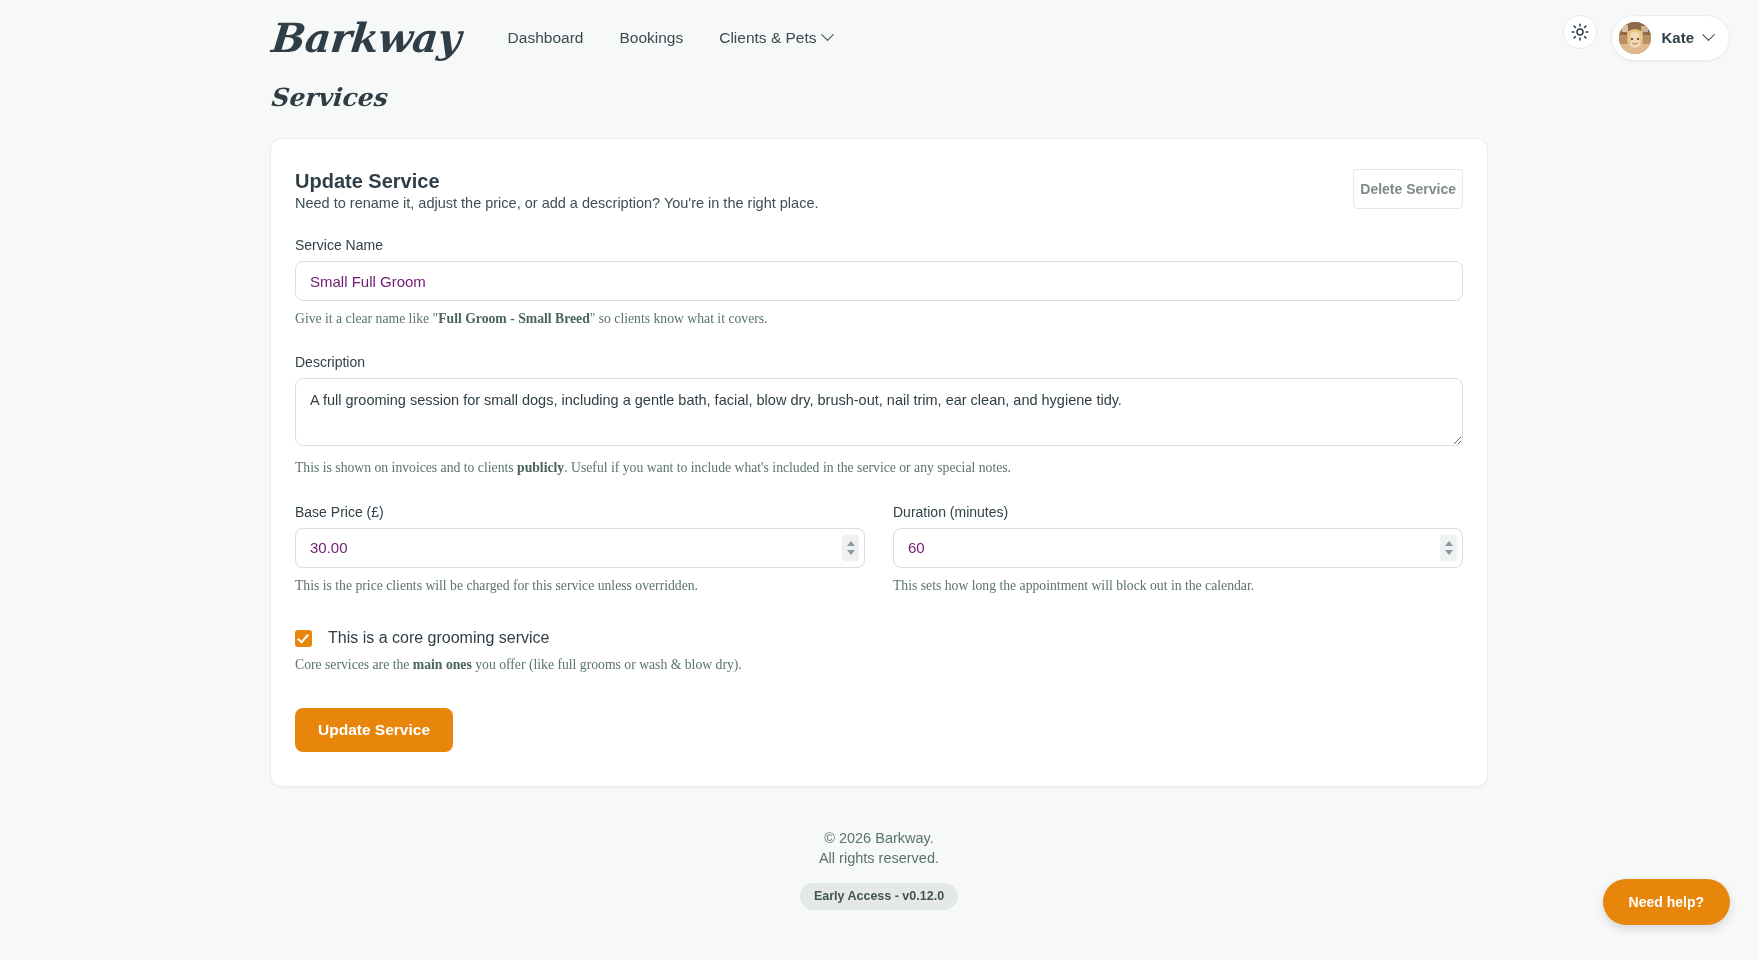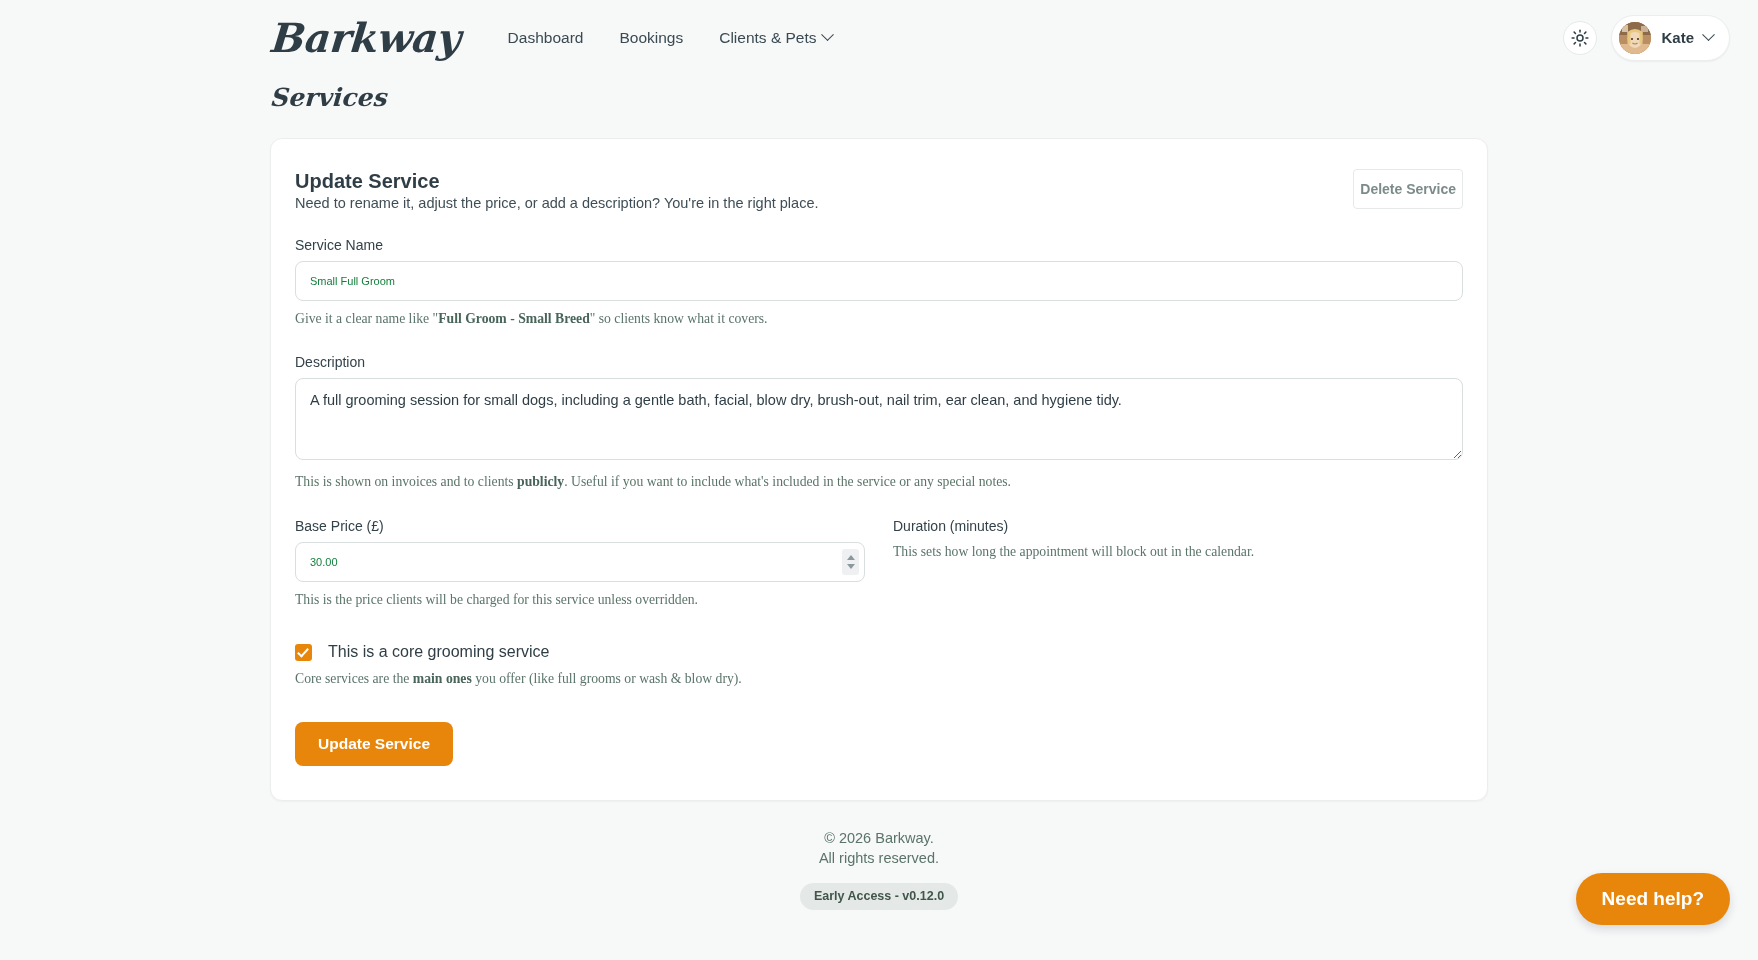--- a/index.html
+++ b/index.html
@@ -55,21 +55,20 @@
     border-right: 1.8px solid #3a4a52;
     border-bottom: 1.8px solid #3a4a52;
     transform: rotate(45deg) translate(-2px,-2px);
   }
   .topbar-right {
     position: absolute;
     right: 28px;
     top: 50%;
     transform: translateY(-50%);
     display: flex;
-    align-items: center;
     gap: 14px;
   }
   .theme-btn {
     width: 34px; height: 34px;
     border-radius: 50%;
     background: #ffffff;
     border: 1px solid #e7eaea;
     display: flex; align-items: center; justify-content: center;
     cursor: pointer;
   }
@@ -138,29 +137,29 @@
   }
 
   .field { margin-top: 26px; }
   .label { font-size: 14px; font-weight: 400; color: #33424a; display: block; margin-bottom: 8px; }
   .input {
     width: 100%;
     height: 40px;
     border: 1px solid #d9dede;
     border-radius: 8px;
     padding: 0 14px;
-    font-size: 11px;
+    font-size: 15px;
     font-family: "Liberation Sans", sans-serif;
-    color: #15803d;
+    color: #701a75;
     background: #ffffff;
     outline: none;
   }
   .textarea {
     width: 100%;
-    height: 82px;
+    height: 68px;
     border: 1px solid #d9dede;
     border-radius: 8px;
     padding: 11px 14px;
     font-size: 14.5px;
     font-family: "Liberation Sans", sans-serif;
     color: #2f3e46;
     background: #ffffff;
     outline: none;
     resize: vertical;
     line-height: 1.4;
@@ -256,21 +255,21 @@
 
   .help-btn {
     position: absolute;
     right: 28px;
     bottom: 35px;
     background: #e8860c;
     color: #ffffff;
     border: none;
     border-radius: 999px;
     padding: 15px 26px;
-    font-size: 19px;
+    font-size: 14px;
     font-weight: 700;
     font-family: "Liberation Sans", sans-serif;
     cursor: pointer;
     box-shadow: 0 4px 10px rgba(16,24,40,.14);
   }
 </style>
 </head>
 <body>
 
 
@@ -373,20 +372,27 @@
         <div class="spinner">
           <span class="spin-up"></span>
           <span class="spin-dn"></span>
         </div>
       </div>
       <div class="hint">This is the price clients will be charged for this service unless overridden.</div>
     </div>
 
     <div class="col">
       <label class="label">Duration (minutes)</label>
+      <div class="num-wrap">
+        <input class="input" type="text" value="60" style="">
+        <div class="spinner">
+          <span class="spin-up"></span>
+          <span class="spin-dn"></span>
+        </div>
+      </div>
       <div class="hint">This sets how long the appointment will block out in the calendar.</div>
     </div>
   </div>
 
   
   <div class="check-row">
     <span class="checkbox"></span>
     <span class="check-label">This is a core grooming service</span>
   </div>
   <div class="hint">

